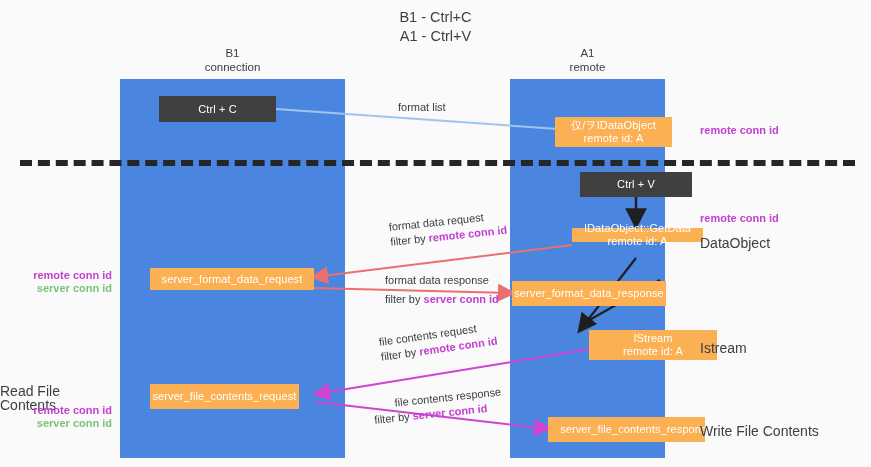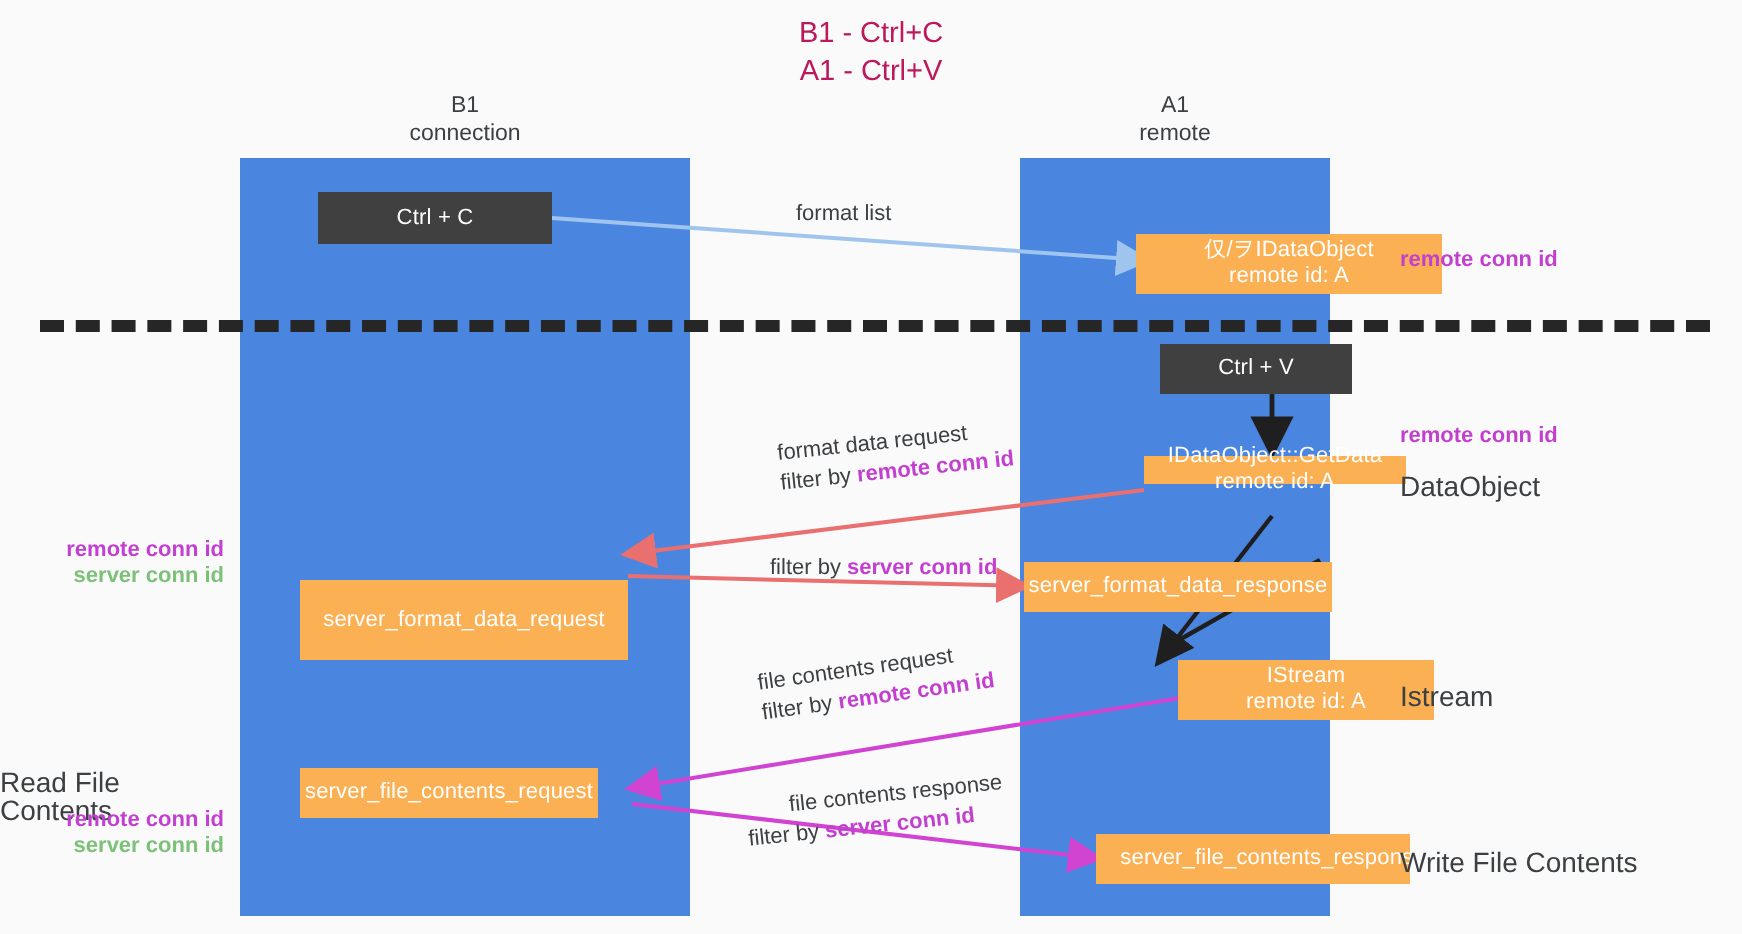--- a/index.html
+++ b/index.html
@@ -10,21 +10,21 @@
     color:#3c4043;
     overflow:hidden;
     position:relative;
   }
   #stage{position:absolute;left:0;top:0;width:871px;height:467px;}
   .abs{position:absolute;}
 
   
   .title{
     width:871px;text-align:center;top:8px;left:0;
-    font-size:14.5px;line-height:19px;color:#be185d;
+    font-size:14.5px;line-height:19px;color:#404040;
     white-space:pre-line;
   }
 
   
   .lane-head{
     text-align:center;font-size:11.5px;line-height:14px;color:#3c4043;
     white-space:pre-line;
   }
 
   
@@ -111,28 +111,28 @@
 
     <line x1="590" y1="349" x2="316" y2="394" stroke="#d143d1" stroke-width="2" marker-end="url(#ah-mag)"></line>
 
     <line x1="316" y1="402" x2="548" y2="429" stroke="#d143d1" stroke-width="2" marker-end="url(#ah-mag)"></line>
   </svg>
 
   <div class="abs divider" style="left:20px;top:160px;width:835px;"></div>
 
   <div class="abs node green" style="left:159px;top:96px;width:117px;height:26px;">Ctrl + C</div>
 
-  <div class="abs node orange" style="left:150px;top:268px;width:164px;height:40px;margin-top:22px;">server_format_data_request</div>
+  <div class="abs node orange" style="left:150px;top:268px;width:164px;height:22px;">server_format_data_request</div>
 
   <div class="abs node orange" style="left:150px;top:384px;width:149px;height:25px;">server_file_contents_request</div>
 
-  <div class="abs node orange" style="left:568px;top:117px;width:153px;height:30px;">仅/ヲIDataObject
+  <div class="abs node orange" style="left:555px;top:117px;width:117px;height:30px;">仅/ヲIDataObject
 remote id: A</div>
 
-  <div class="abs node green" style="left:580px;top:172px;width:96px;height:25px;">Ctrl + V</div>
+  <div class="abs node green" style="left:580px;top:172px;width:112px;height:25px;">Ctrl + V</div>
 
   <div class="abs node orange" style="left:572px;top:228px;width:131px;height:14px;">IDataObject::GetData
 remote id: A</div>
 
   <div class="abs node orange" style="left:512px;top:281px;width:154px;height:25px;">server_format_data_response</div>
 
   <div class="abs node orange" style="left:589px;top:330px;width:128px;height:30px;">IStream
 remote id: A</div>
 
   <div class="abs node orange" style="left:548px;top:417px;width:157px;height:25px;padding-left:20px;">server_file_contents_response</div>
@@ -140,20 +140,21 @@
   <div class="abs edge-label" style="left:398px;top:100px;">format list</div>
 
   <div class="abs" style="left:388px;top:220px;transform:rotate(-6deg);transform-origin:left top;">
     <div class="edge-label">format data request</div>
     <div class="edge-label">
       <span>filter by </span><span class="hl">remote conn id</span>
     </div>
   </div>
 
   <div class="abs" style="left:385px;top:273px;">
+    <div class="edge-label">format data response</div>
     <div class="edge-label" style="padding-top:4px;">
       <span>filter by </span><span class="hl">server conn id</span>
     </div>
   </div>
 
   <div class="abs" style="left:378px;top:335px;transform:rotate(-8deg);transform-origin:left top;">
     <div class="edge-label">file contents request</div>
     <div class="edge-label">
       <span>filter by </span><span class="hl">remote conn id</span>
     </div>

